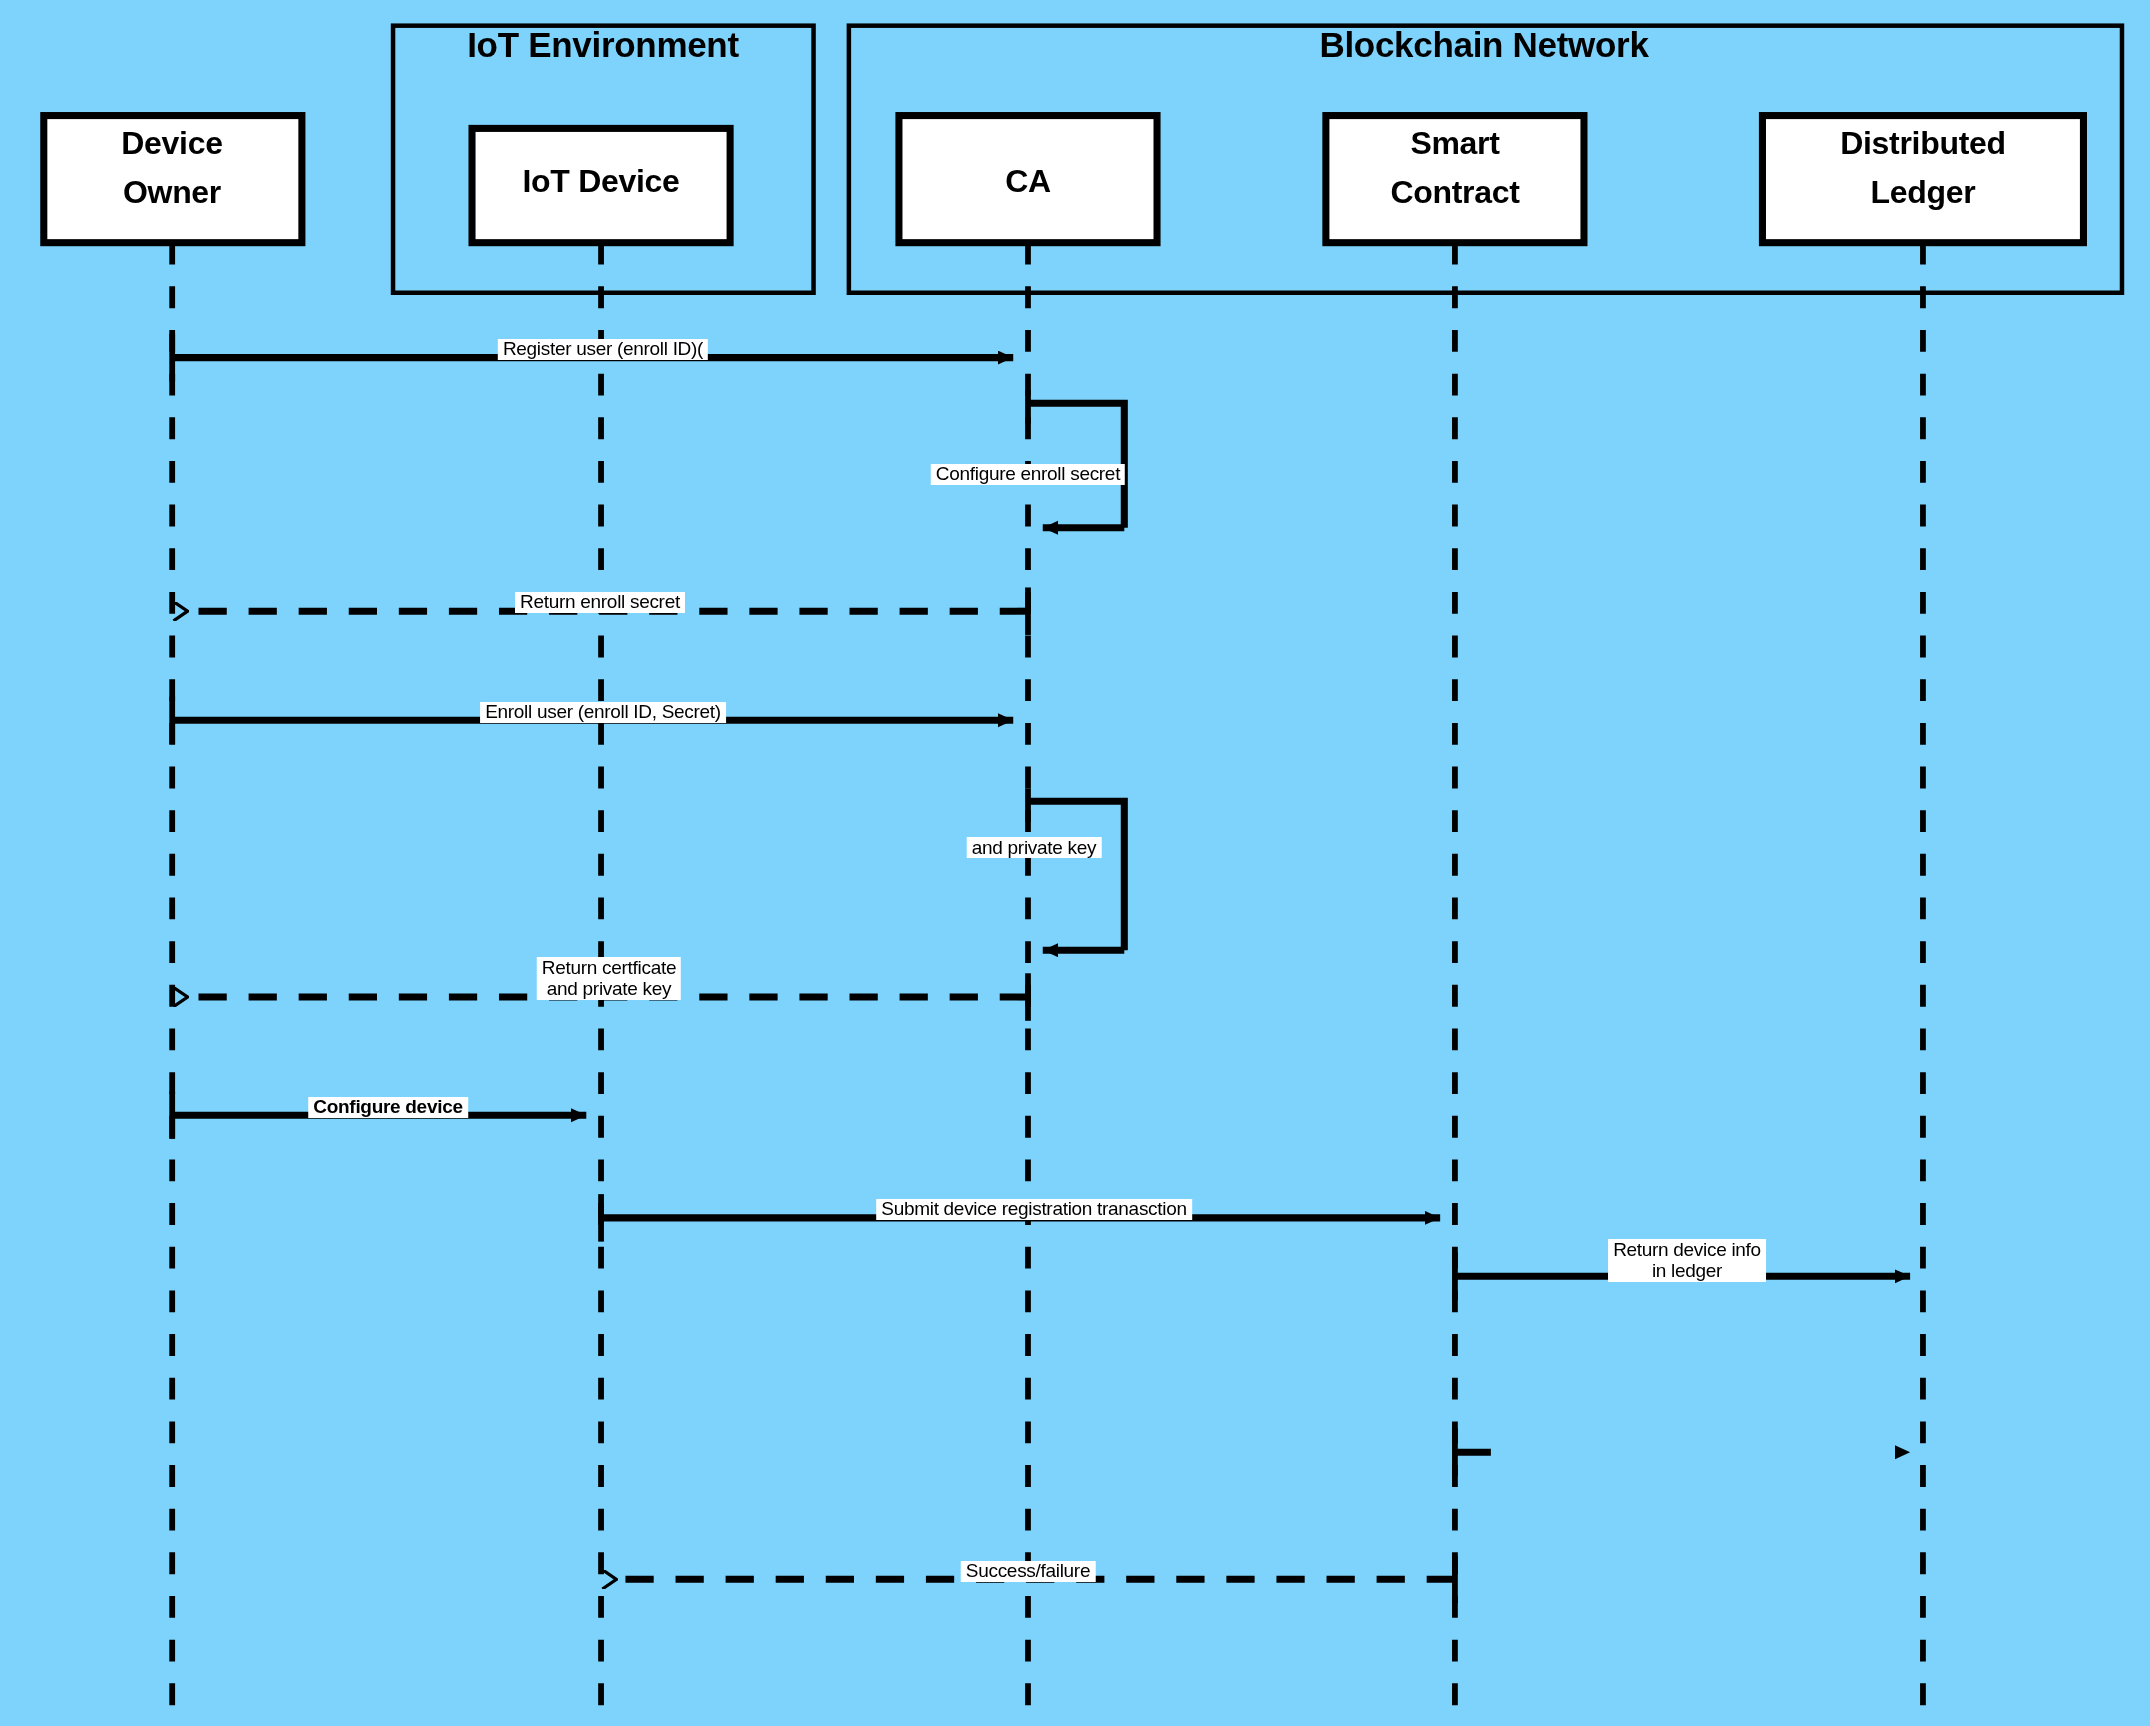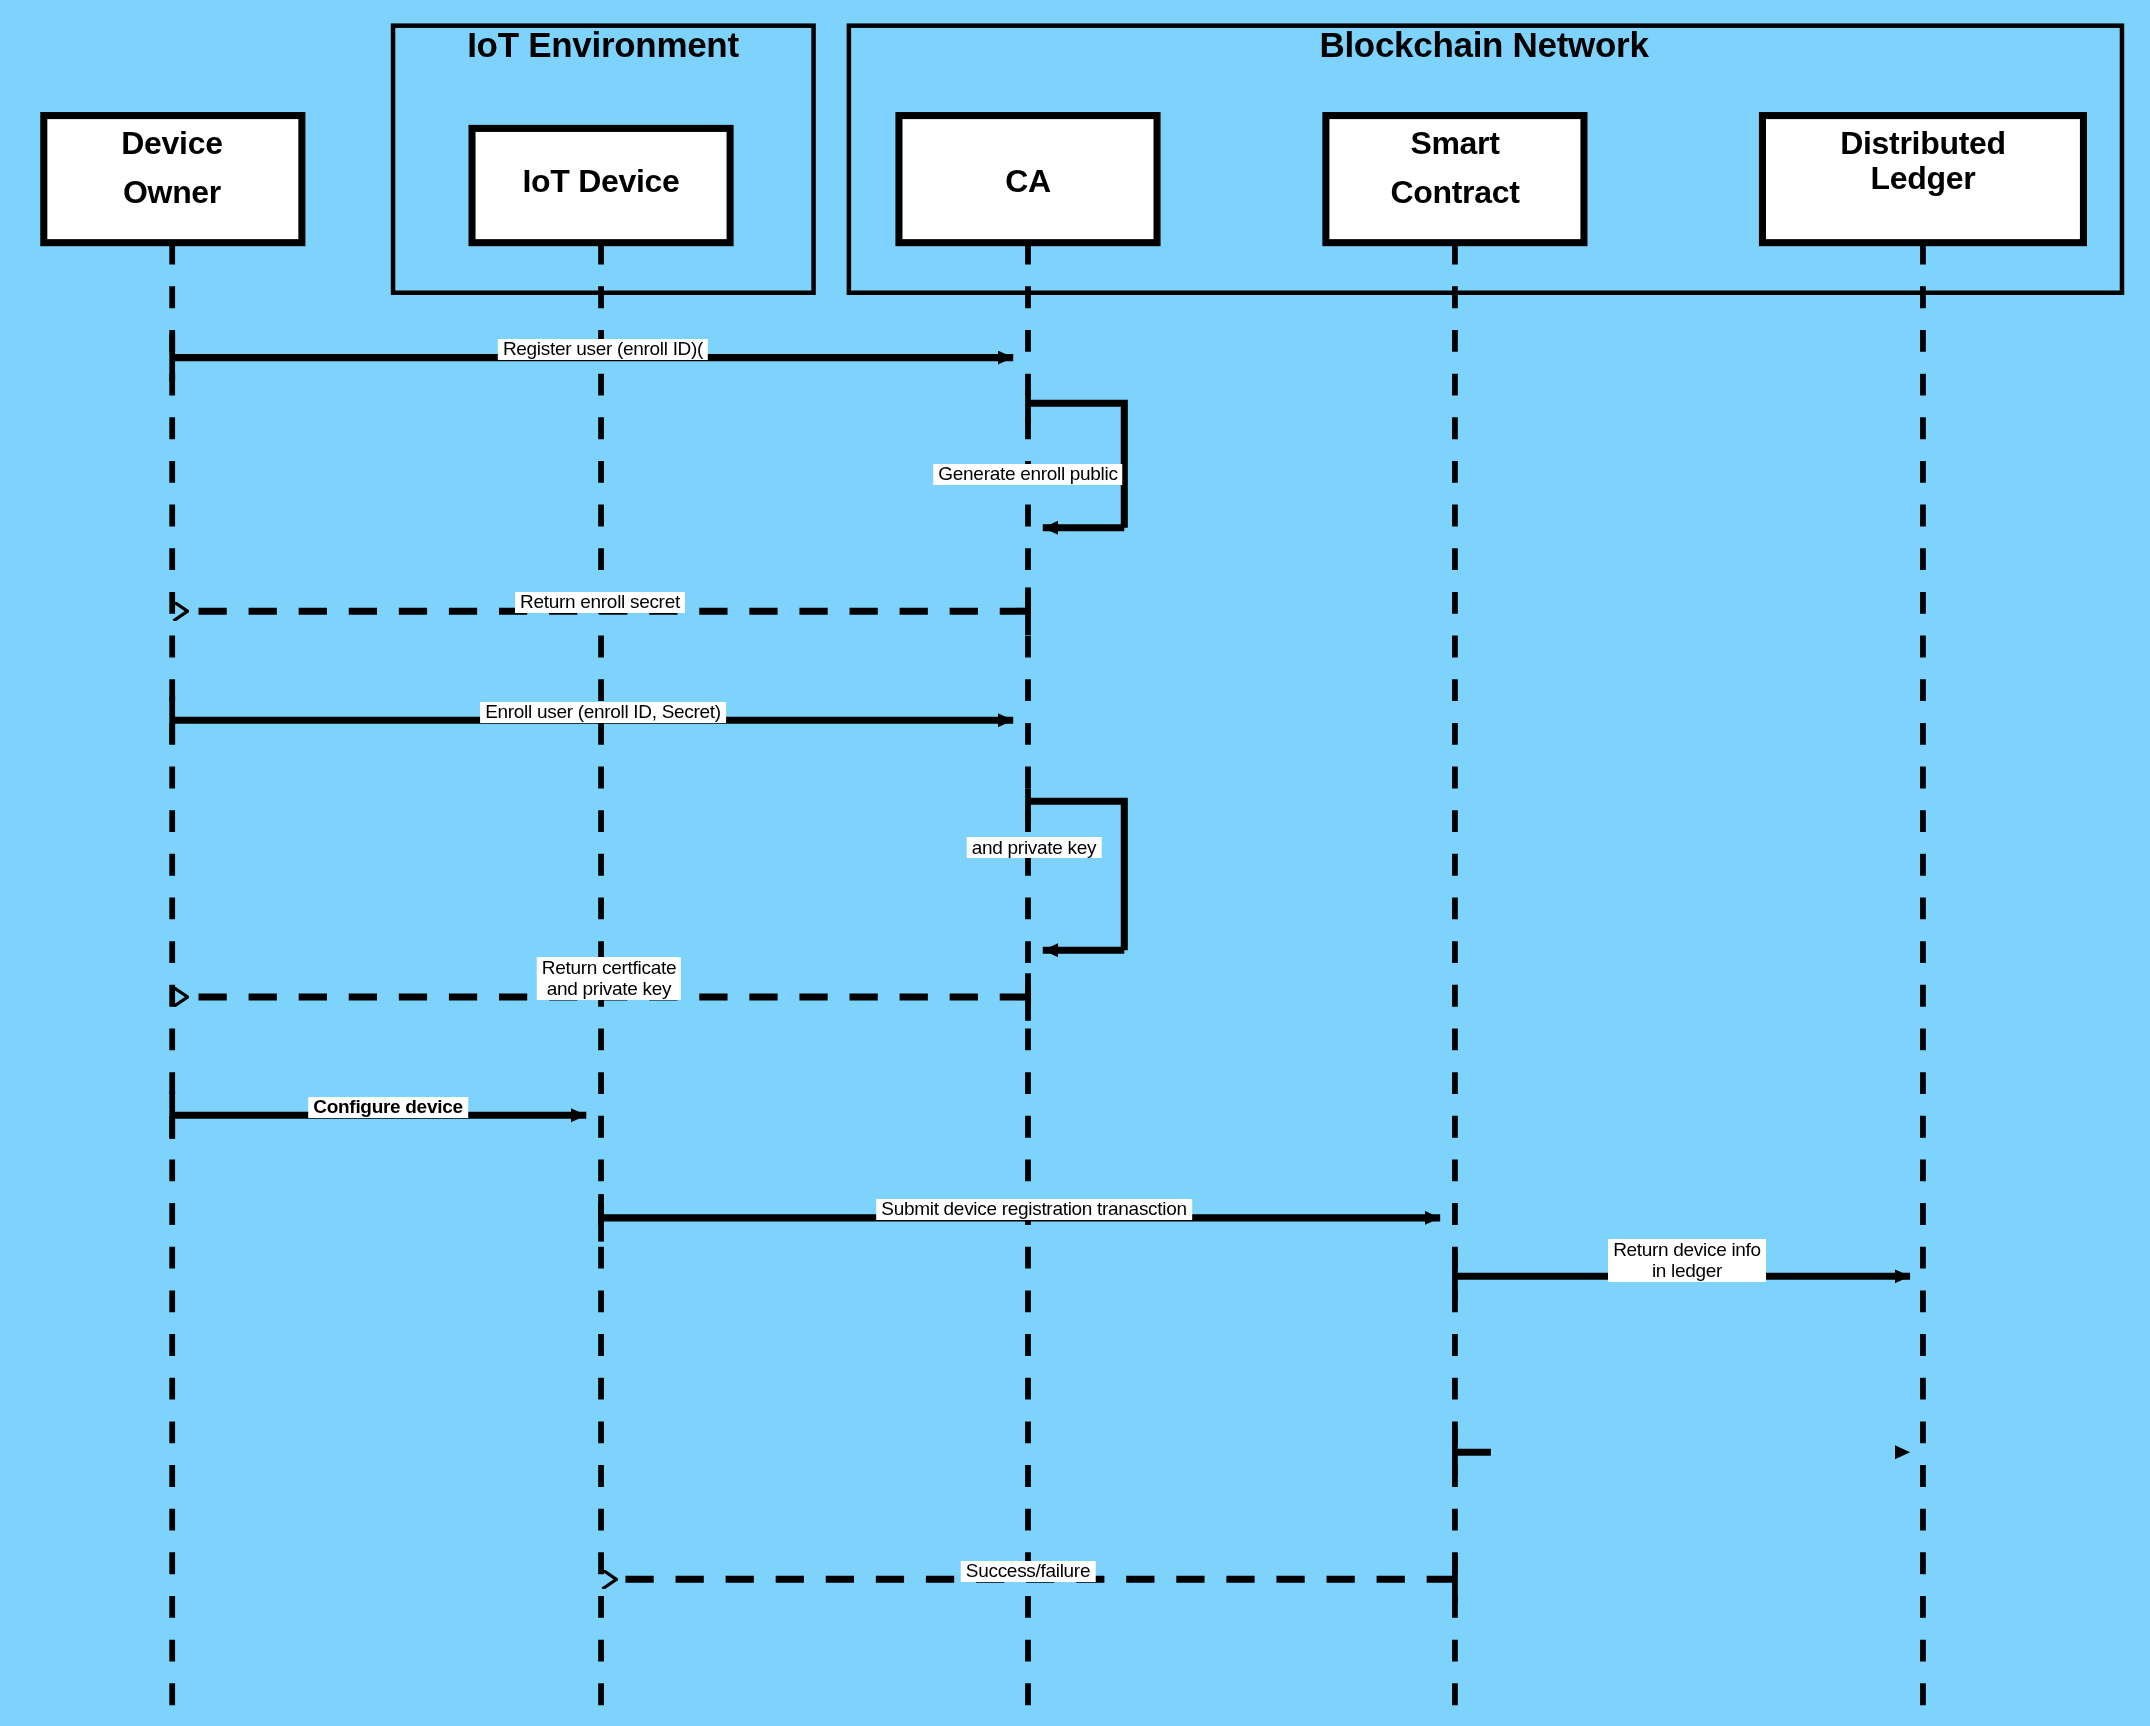--- a/index.html
+++ b/index.html
@@ -172,26 +172,26 @@
     <div>CA</div>
   </div>
 
   <div class="lbl box-label" style="left:1455px; top:126px;">
     <div>Smart</div>
     <div style="margin-top:14px;">Contract</div>
   </div>
 
   <div class="lbl box-label" style="left:1923px; top:126px;">
     <div>Distributed</div>
-    <div style="">Ledger</div>
+    <div style="margin-top:14px;">Ledger</div>
   </div>
 
   <div class="lbl msg-label" style="left:603px; top:339px;">Register user (enroll ID)(</div>
 
-  <div class="lbl msg-label" style="left:1028px; top:464px;">Generate enroll public</div>
+  <div class="lbl msg-label" style="left:1028px; top:464px;">Configure enroll secret</div>
 
   <div class="lbl msg-label" style="left:600px; top:592px;">Return enroll secret</div>
 
   <div class="lbl msg-label" style="left:603px; top:702px;">Enroll user (enroll ID, Secret)</div>
 
   <div class="lbl msg-label two-line" style="left:1034px; top:837px;">
     <div>and private key</div>
   </div>
 
   <div class="lbl msg-label two-line" style="left:609px; top:957px;">

